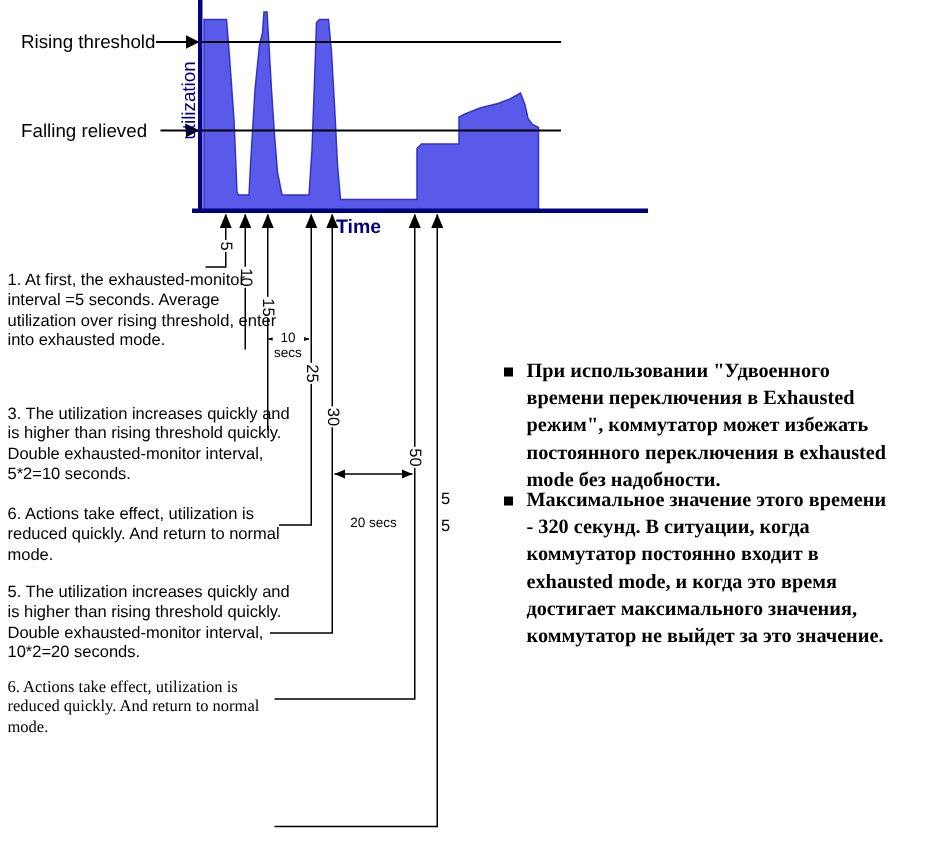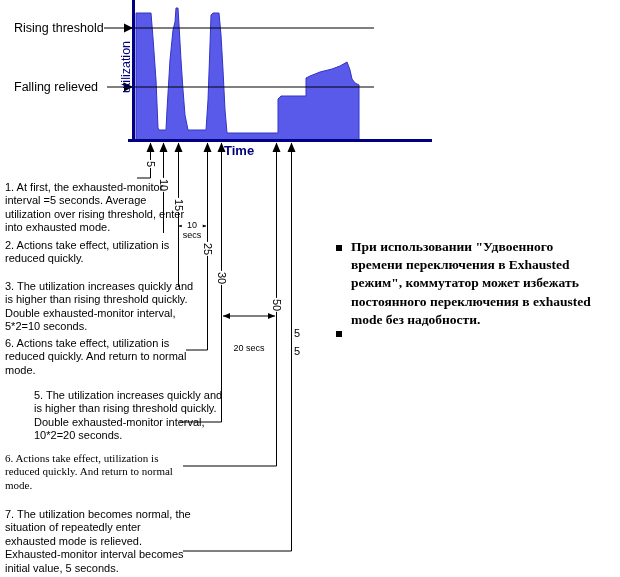--- a/index.html
+++ b/index.html
@@ -78,43 +78,42 @@
 secs</div>
   <div class="abs dim-label" style="left:249px;top:316px;margin-top:32px;">20 secs</div>
 
   <div class="abs small-five" style="left:294px;top:328px;">5</div>
   <div class="abs small-five" style="left:294px;top:346px;">5</div>
 
   <div class="abs note" style="top:181px;">1. At first, the exhausted-monitor
 interval =5 seconds. Average
 utilization over rising threshold, enter
 into exhausted mode.</div>
-  <div class="abs note" style="top:239px;">2. Actions take effect, utilization is
-reduced quickly.</div>
-  <div class="abs note" style="top:280px;">3. The utilization increases quickly and
+  <div class="abs note" style="top:270px;">3. The utilization increases quickly and
 is higher than rising threshold quickly.
 Double exhausted-monitor interval,
 5*2=10 seconds.</div>
   <div class="abs note" style="top:337px;">6. Actions take effect, utilization is
 reduced quickly. And return to normal
 mode.</div>
-  <div class="abs note" style="top:389px;margin-left:29px;">5. The utilization increases quickly and
+  <div class="abs note" style="top:389px;">5. The utilization increases quickly and
 is higher than rising threshold quickly.
 Double exhausted-monitor interval,
 10*2=20 seconds.</div>
   <div class="abs note" style="top:452px;font-family:Liberation Serif, serif;">6. Actions take effect, utilization is
 reduced quickly. And return to normal
 mode.</div>
-  <div class="abs note" style="top:508px;">7. The utilization becomes normal, the
-situation of repeatedly enter
-exhausted mode is relieved.
-Exhausted-monitor interval becomes
-initial value, 5 seconds.</div>
 
   <div class="abs bullet-square" style="top:245px;"></div>
   <div class="abs bullet-text" style="top:238px;">При использовании "Удвоенного
 времени переключения в  Exhausted
 режим", коммутатор может избежать
 постоянного переключения в exhausted
 mode без надобности.</div>
   <div class="abs bullet-square" style="top:331px;"></div>
+  <div class="abs bullet-text" style="top:324px;">Максимальное значение этого времени
+- 320 секунд. В ситуации, когда
+коммутатор постоянно входит в
+exhausted mode, и когда это время
+достигает максимального значения,
+коммутатор не выйдет за это значение.</div>
 
 </div>
 
 </body></html>

